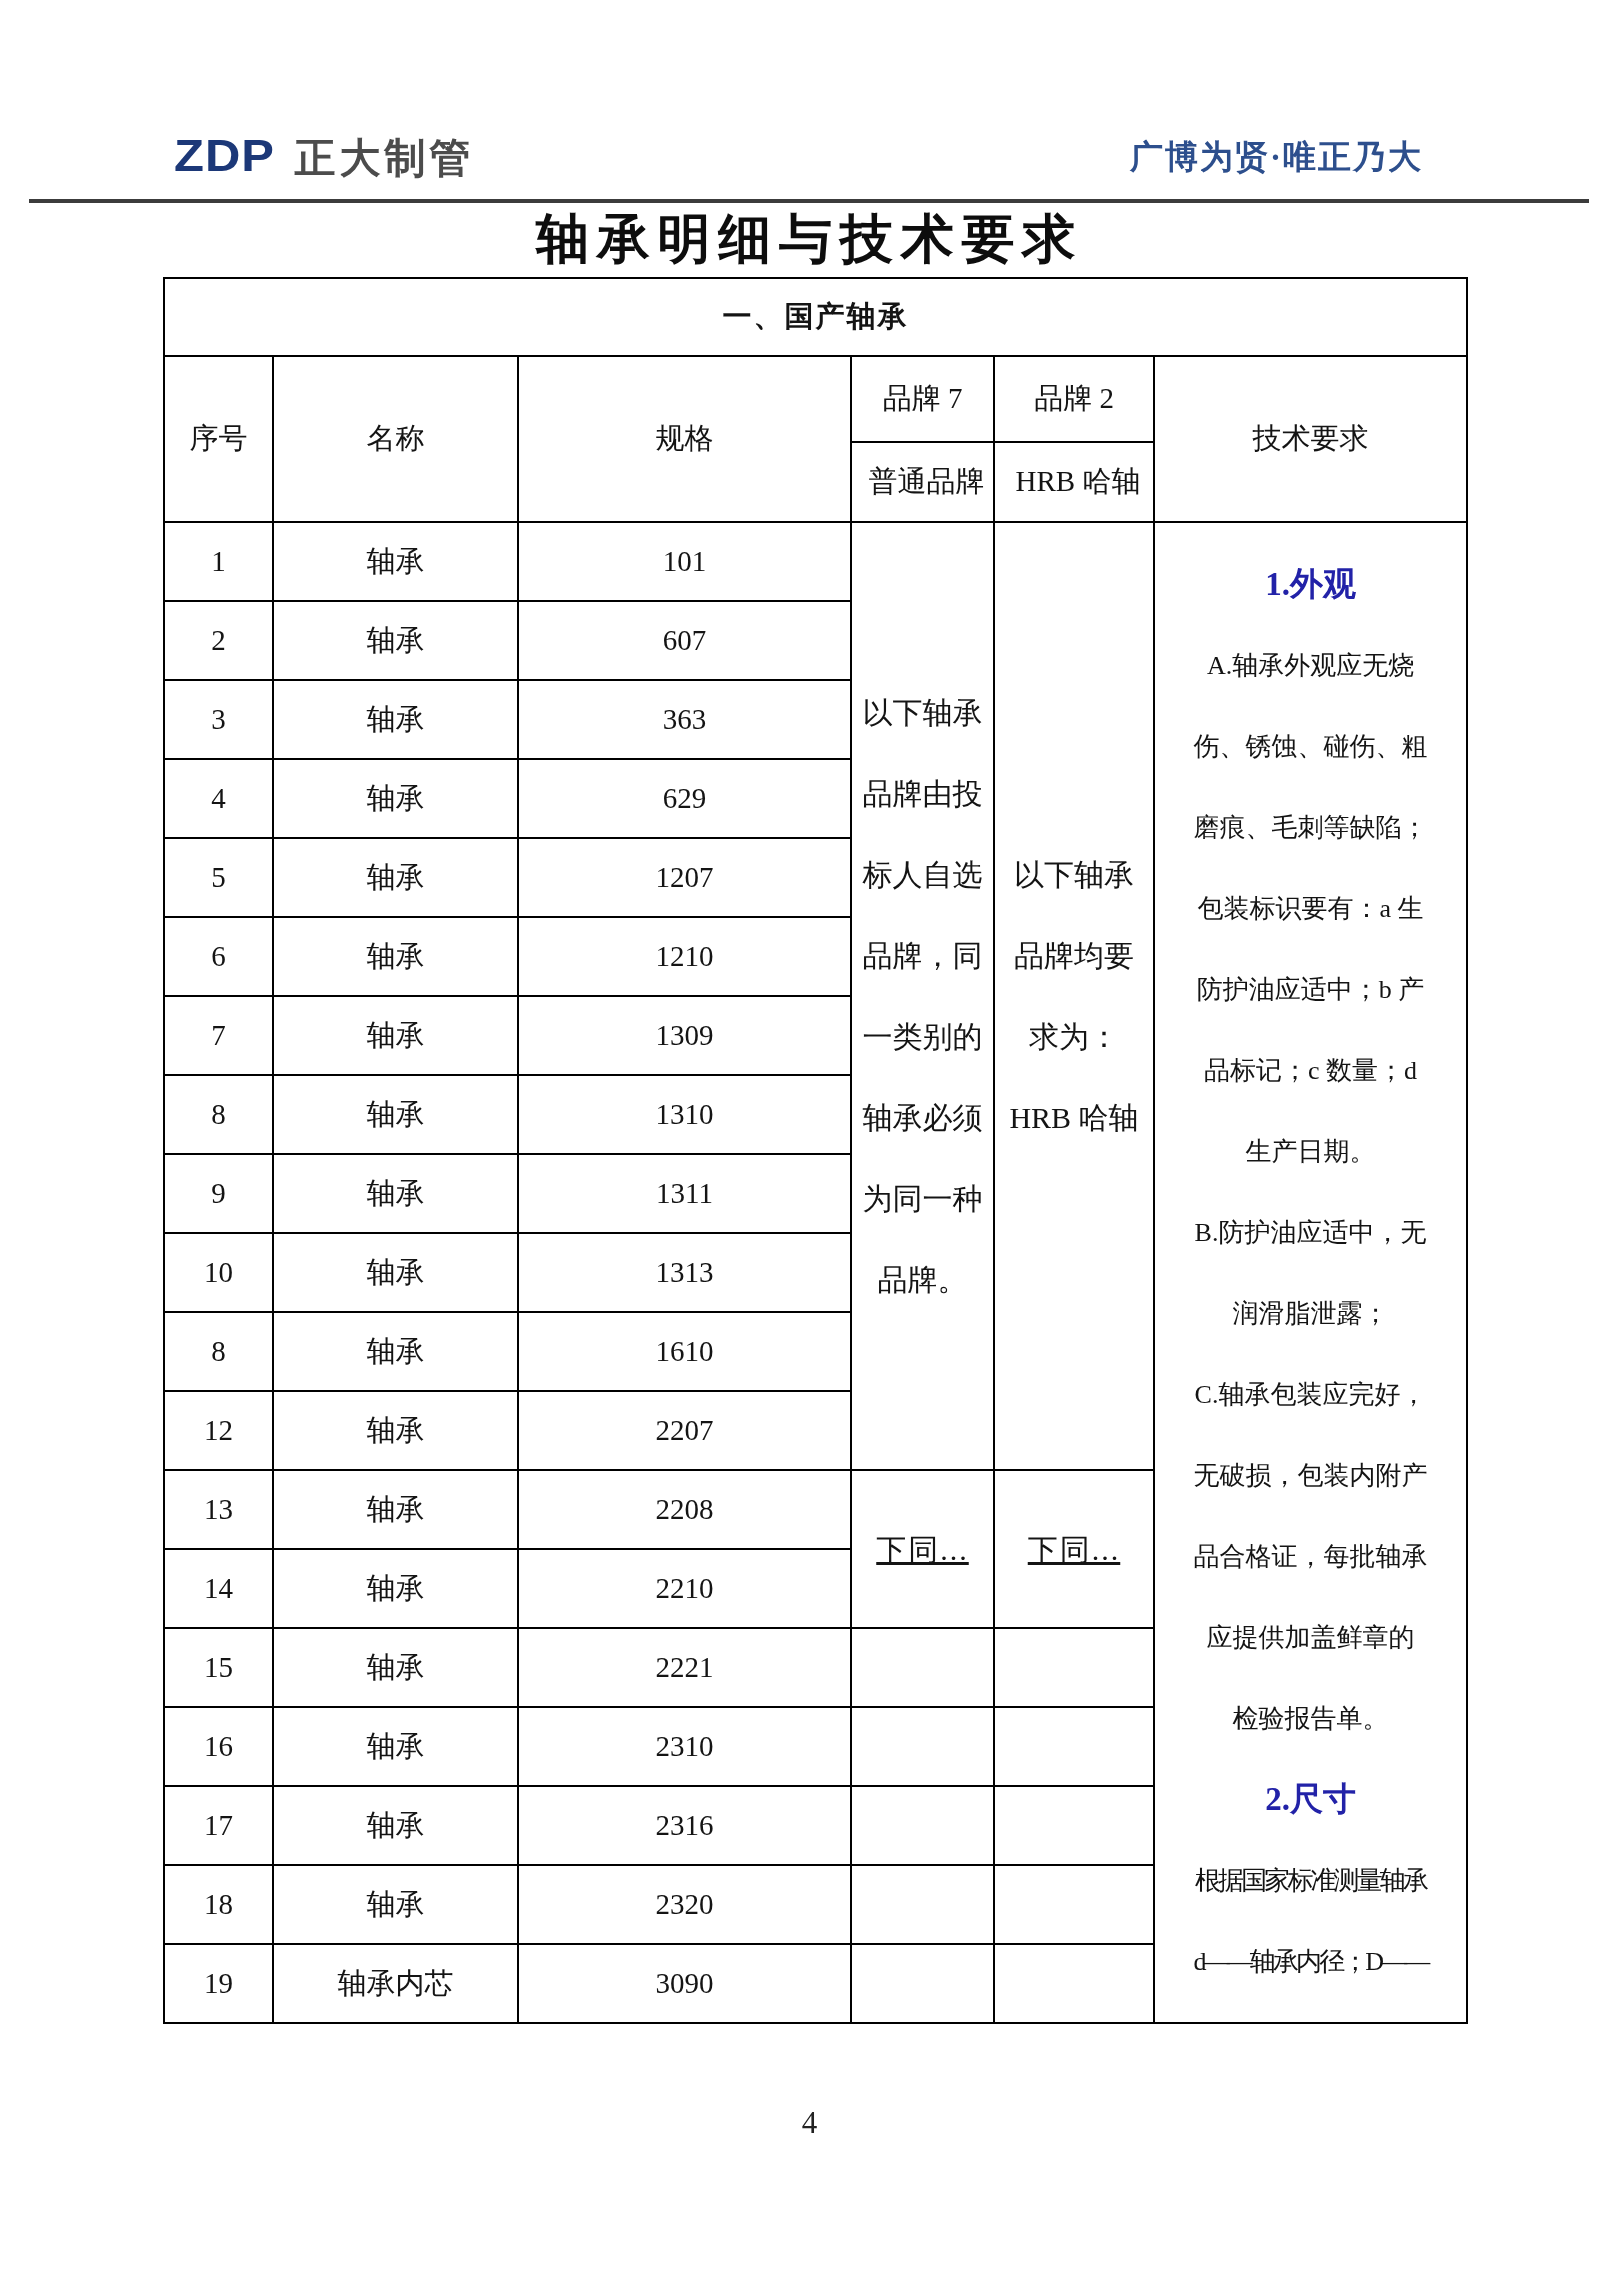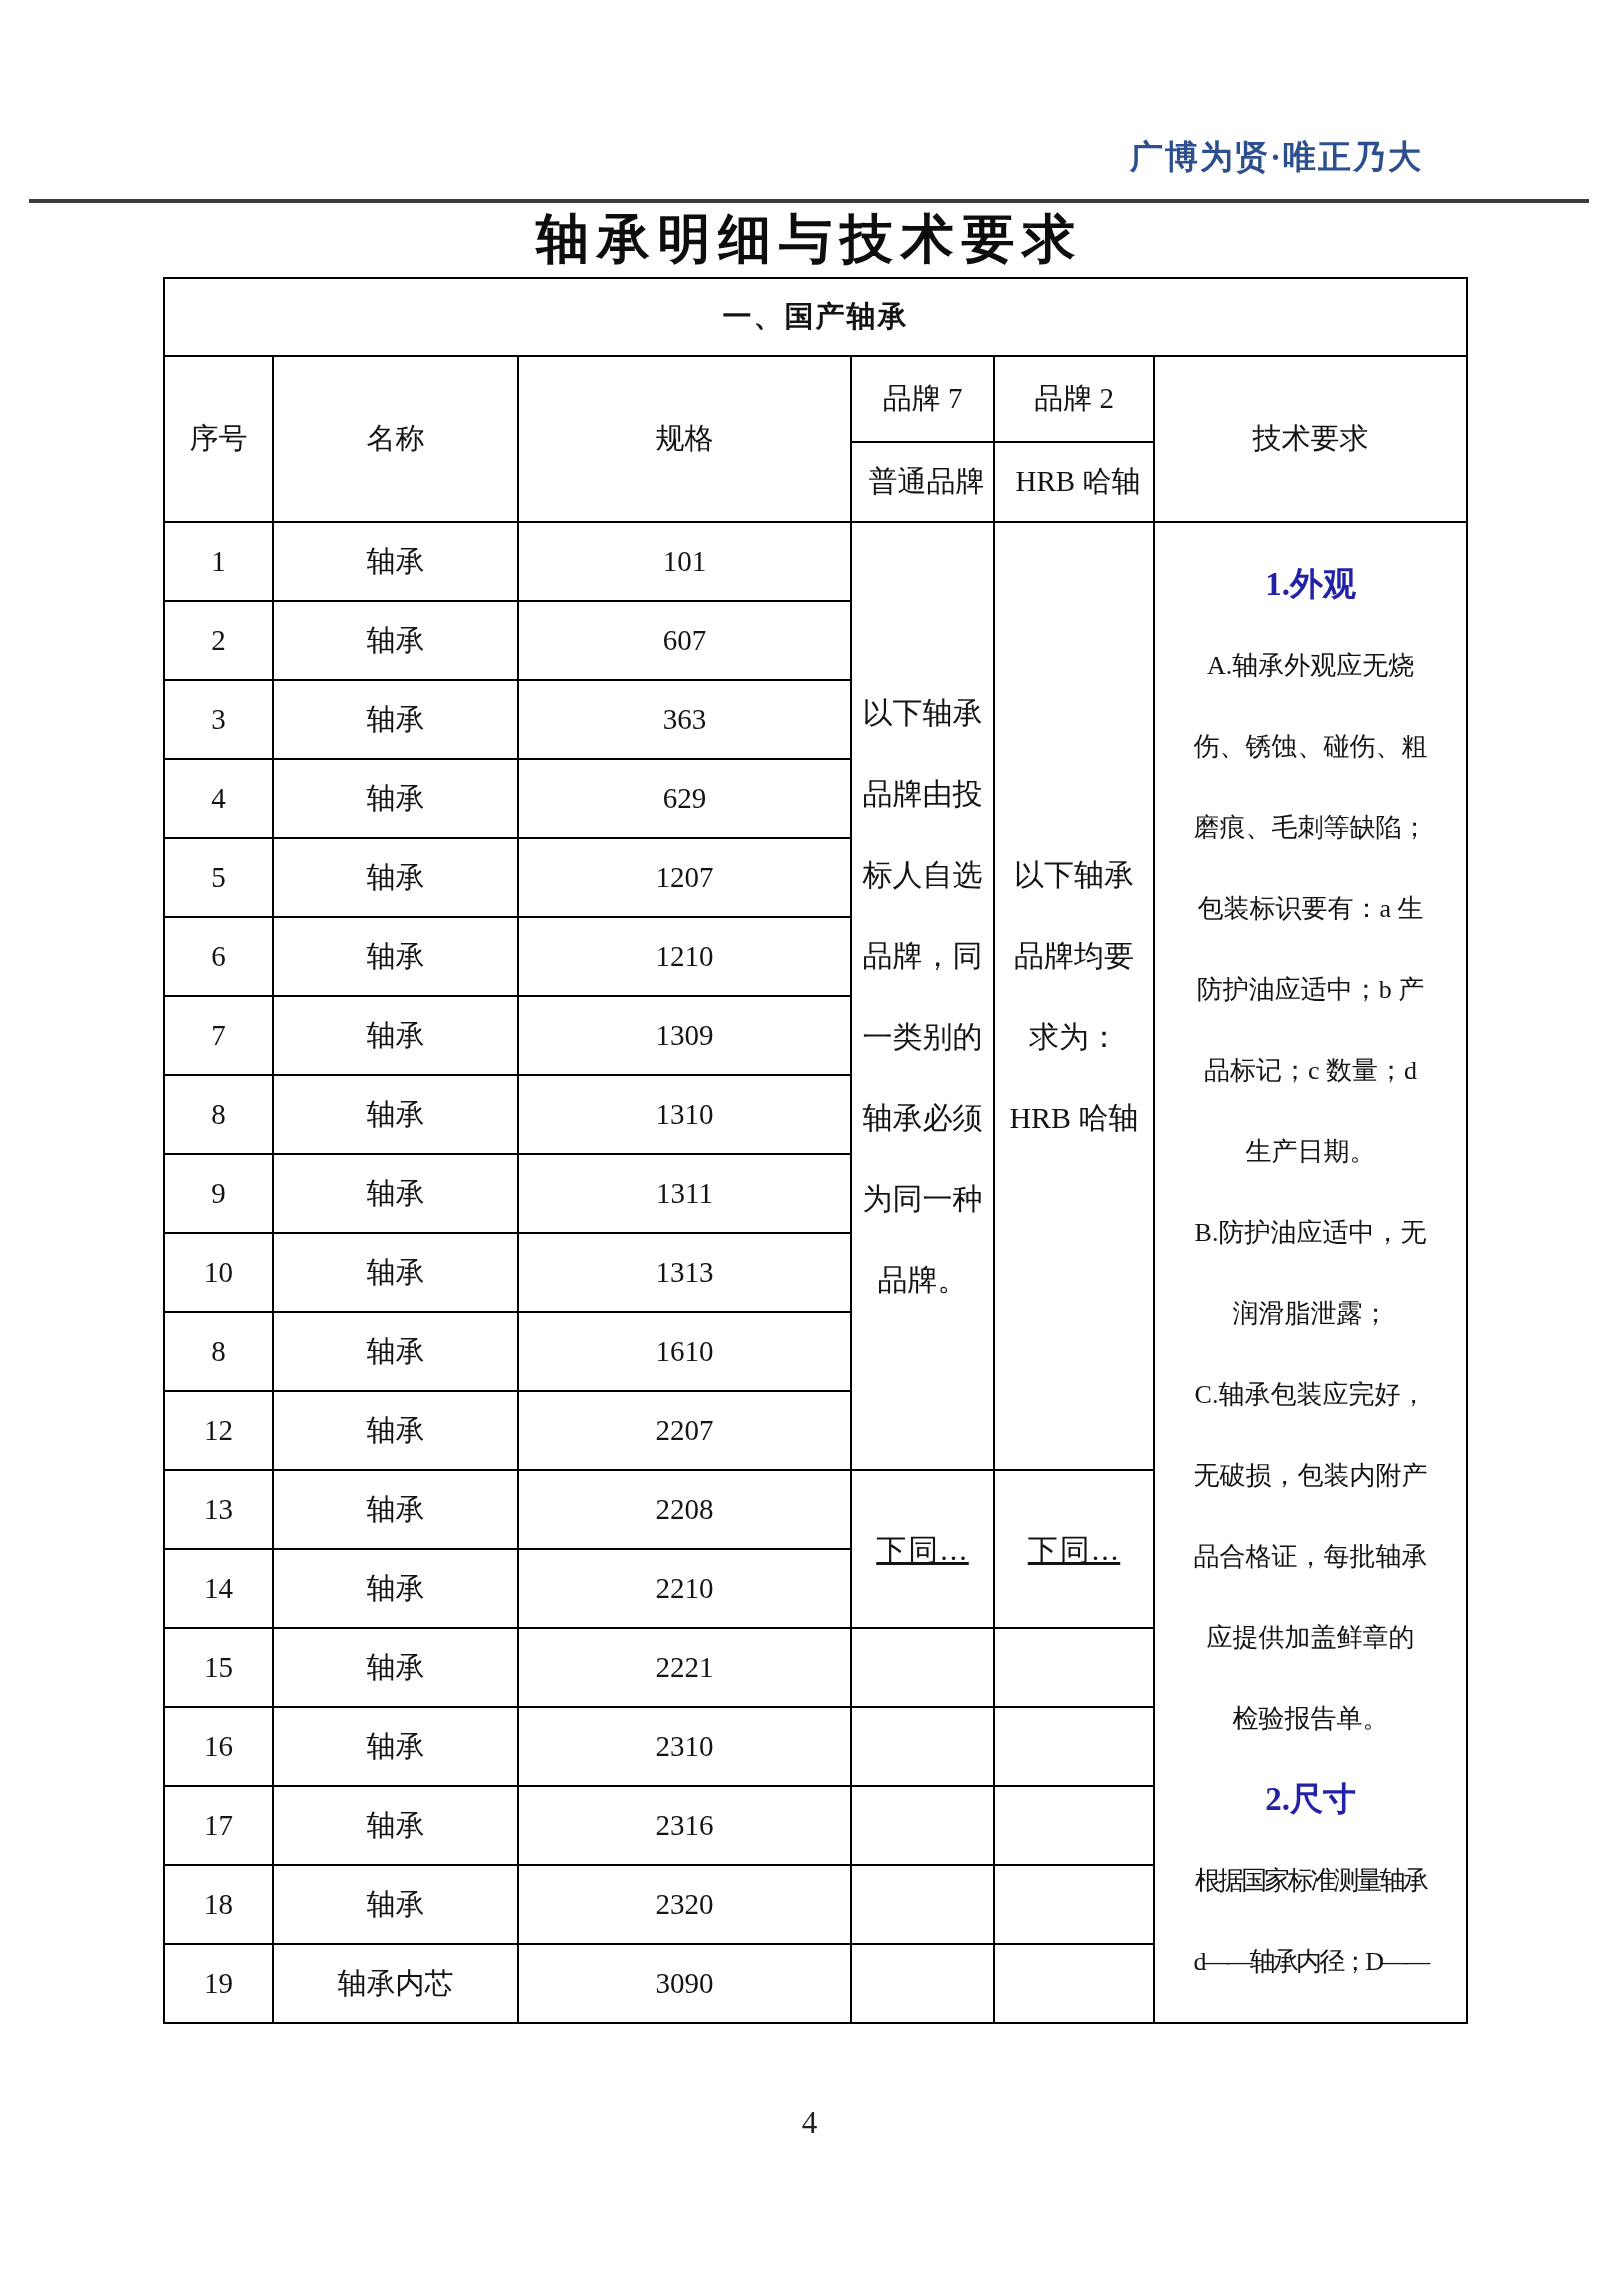--- a/index.html
+++ b/index.html
@@ -60,20 +60,24 @@
   
   .page-footer{
     position:absolute;left:0;top:2105px;width:1619px;text-align:center;
     font-size:31px;color:#222;
   }
 </style>
 </head>
 <body>
 
 <div class="page-header">
+  <div class="logo-wrap">
+    <span class="logo-zdp">ZDP</span>
+    <span class="logo-company">正大制管</span>
+  </div>
   <div class="slogan">广博为贤·唯正乃大</div>
   <div class="header-rule"></div>
 </div>
 
 <div class="doc-title">轴承明细与技术要求</div>
 
 <table class="main">
   <colgroup>
     <col style="width:109px">
       <col style="width:245px">

